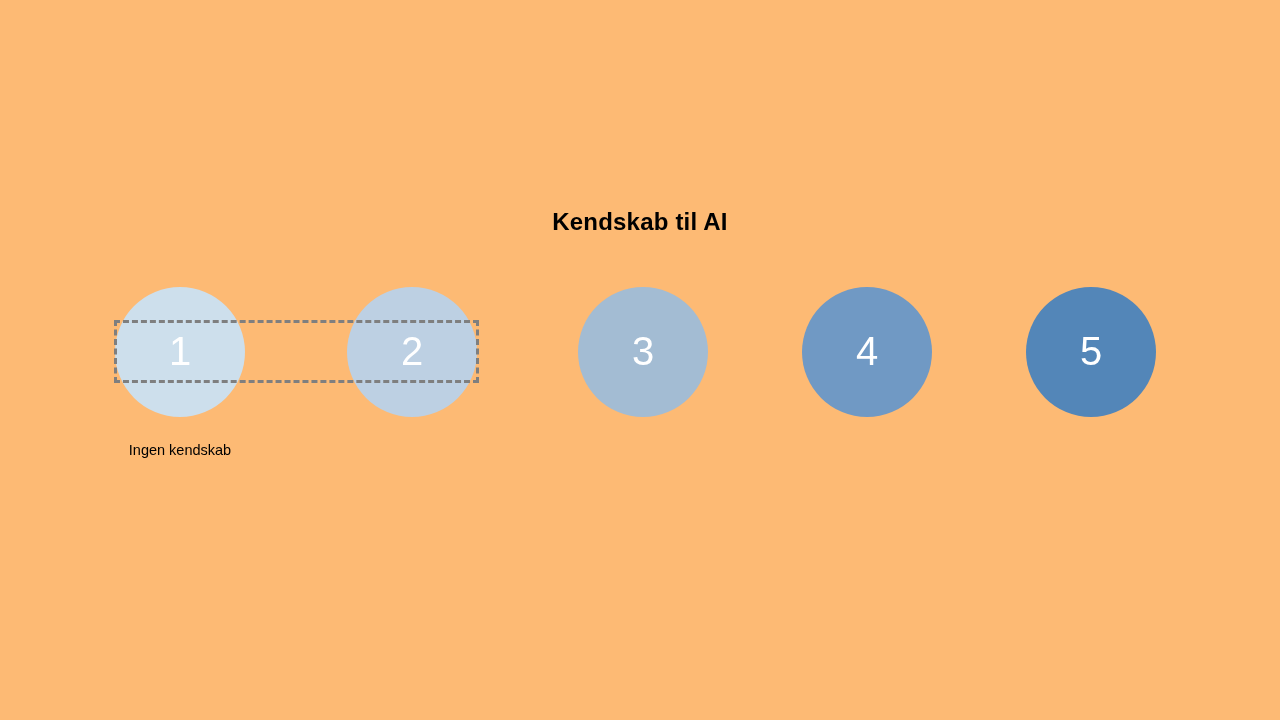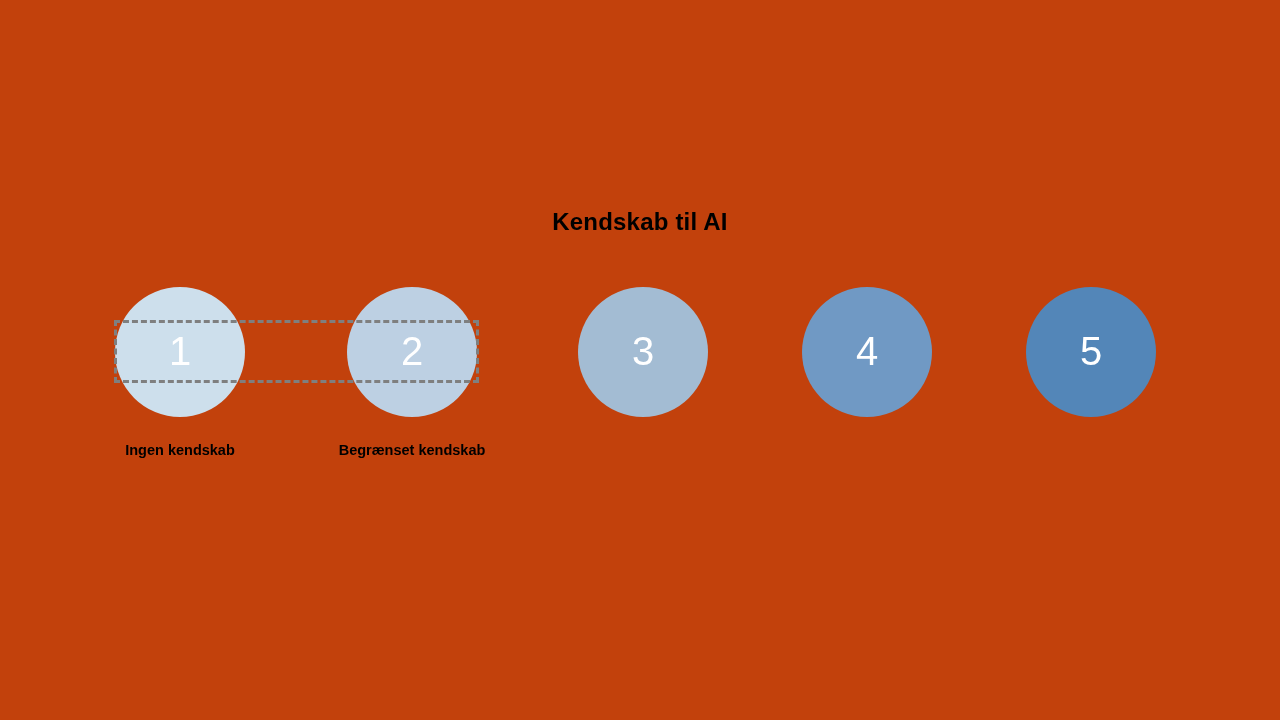--- a/index.html
+++ b/index.html
@@ -60,55 +60,54 @@
     position: relative;
     top: -1px;
   }
   .stage-label {
     position: absolute;
     top: 152px;
     left: 0;
     width: 200px;
     text-align: center;
     font-size: 14.5px;
-    font-weight: bold;
+    font-weight: normal;
     color: #000000;
     line-height: 22px;
   }
   #selection-marquee {
     position: absolute;
     left: 114px;
     top: 320px;
     width: 365px;
     height: 63px;
     border: 3px dashed #7f7f7f;
     box-sizing: border-box;
     background: transparent;
     pointer-events: none;
   }
 </style>
 </head>
 <body style="background: rgb(255, 255, 255);">
 
-<div id="slide-canvas" style="background: #c2410c;">
+<div id="slide-canvas" style="background: #fdba74;">
 
   <div id="slide-title">Kendskab til AI</div>
 
   <div class="stage-group" id="stage-group-1" style="left: 80px;">
     <div class="stage-circle" id="stage-circle-1" style="background: rgb(205, 223, 236);">
       <span class="stage-number">1</span>
     </div>
     <div class="stage-label" style="white-space: pre-line;">Ingen kendskab</div>
   </div>
 
   <div class="stage-group" id="stage-group-2" style="left: 312px;">
     <div class="stage-circle" id="stage-circle-2" style="background: rgb(189, 208, 227);">
       <span class="stage-number">2</span>
     </div>
-    <div class="stage-label" style="white-space: pre-line;">Begrænset kendskab</div>
   </div>
 
   <div class="stage-group" id="stage-group-3" style="left: 543px;">
     <div class="stage-circle" id="stage-circle-3" style="background: rgb(163, 188, 211);">
       <span class="stage-number">3</span>
     </div>
   </div>
 
   <div class="stage-group" id="stage-group-4" style="left: 767px;">
     <div class="stage-circle" id="stage-circle-4" style="background: rgb(112, 153, 196);">

